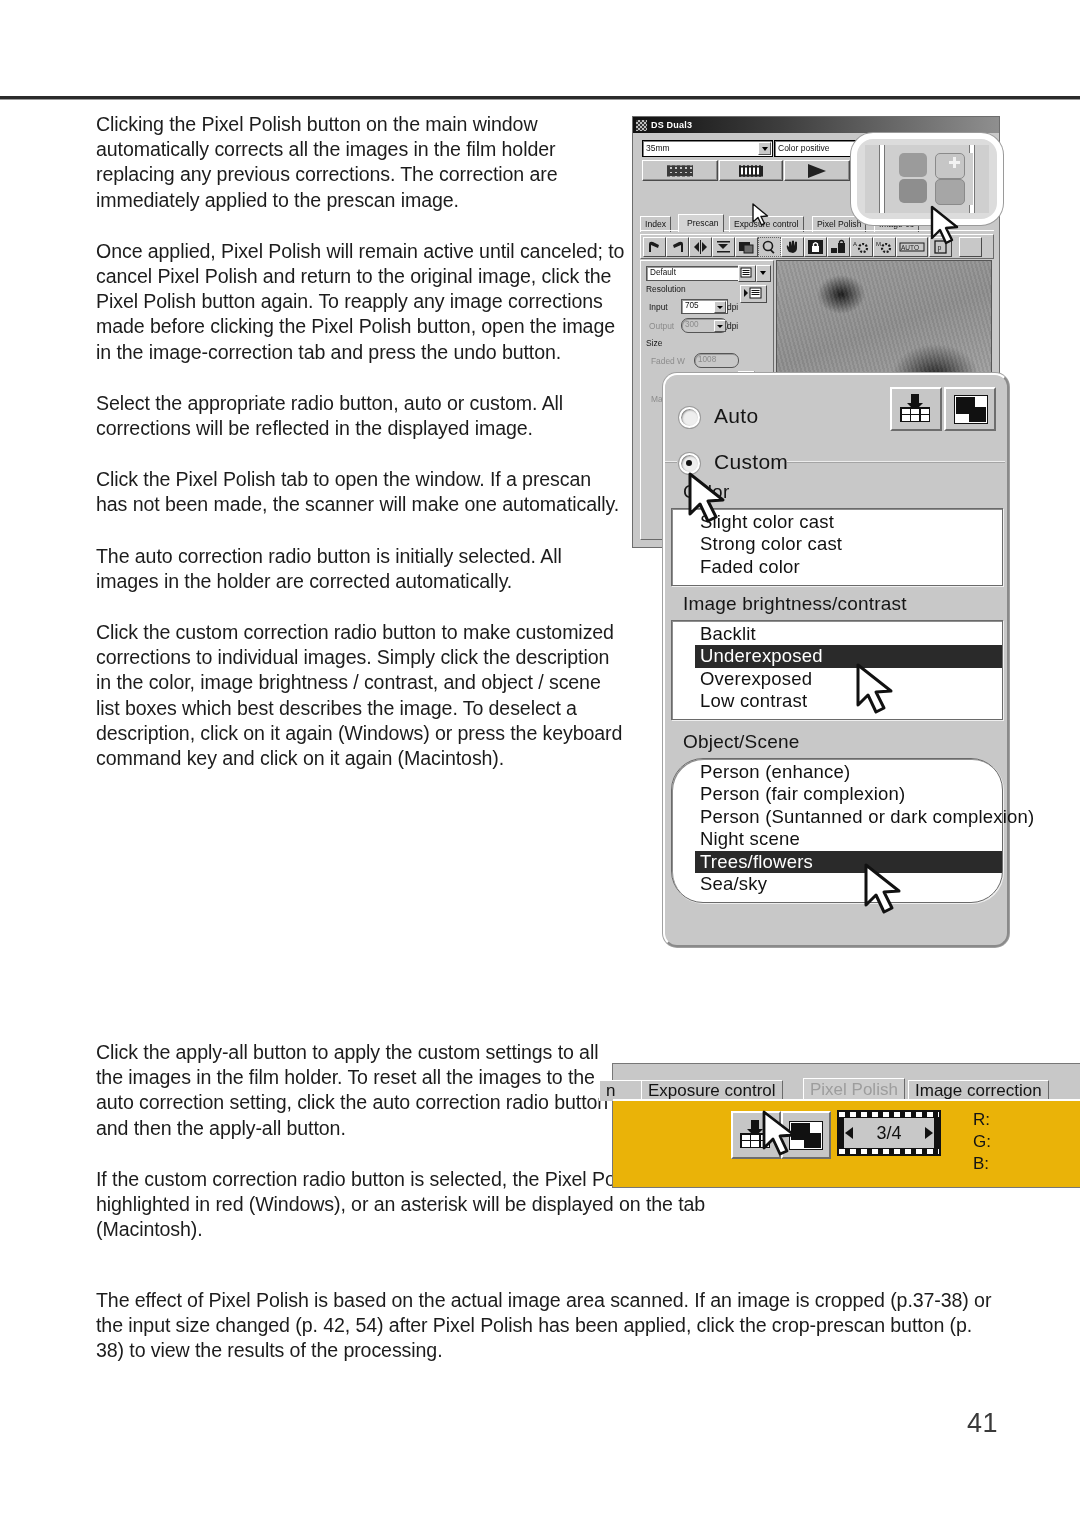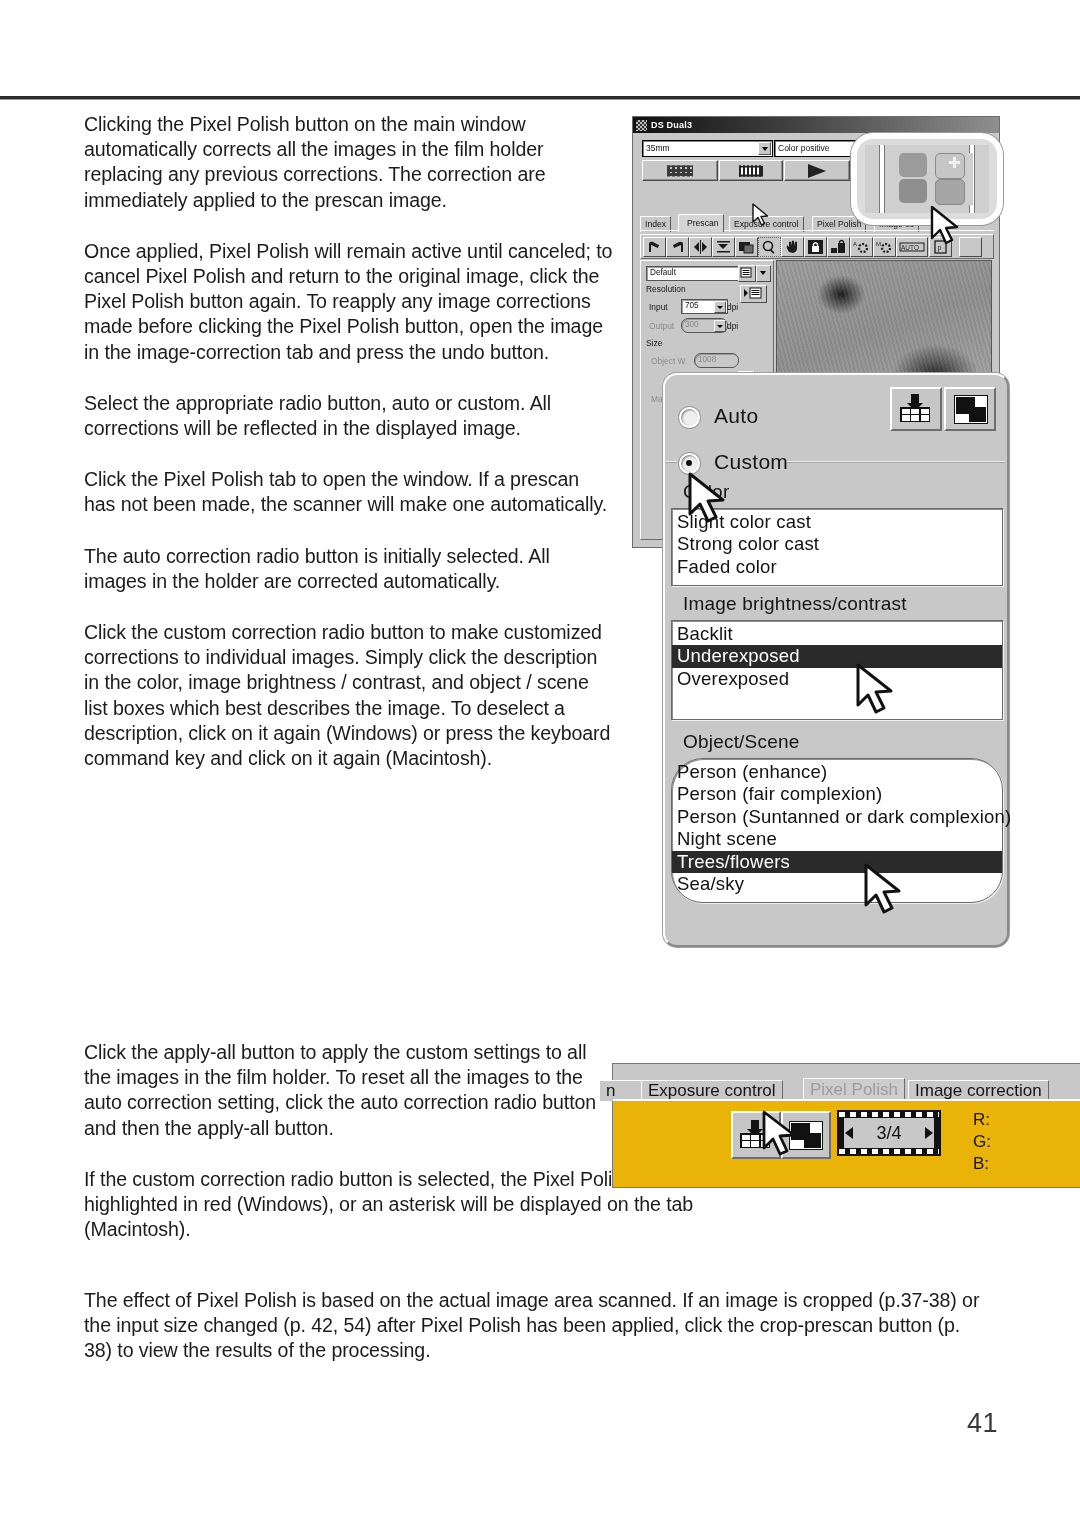--- a/index.html
+++ b/index.html
@@ -8,21 +8,21 @@
     font-family:"Liberation Sans",sans-serif;color:#1a1a1a;
     position:relative;overflow:hidden;
   }
   .page{position:absolute;inset:0;}
 
   
   .top-rule{position:absolute;left:0;top:96px;width:1080px;height:3px;background:#2b2b2b;}
   .top-rule:after{content:"";position:absolute;left:0;top:3px;width:1080px;height:1px;background:#9a9a9a;}
 
   
-  .body-col{position:absolute;left:84px;width:530px;}
+  .body-col{position:absolute;left:96px;width:530px;}
   p.para{
     margin:0 0 26px 0;font-size:19.6px;line-height:25.2px;
     letter-spacing:-0.1px;color:#1c1c1c;
   }
   .wide{width:900px;}
   .mid{width:700px;}
 
   .page-num{
     position:absolute;right:82px;top:1408px;font-size:27px;color:#3a3a3a;
     letter-spacing:0.5px;
@@ -184,20 +184,21 @@
   .dlg-lbl{position:absolute;font-size:21px;color:#151515;letter-spacing:0.3px;}
   .dlg-sec{position:absolute;font-size:19px;color:#151515;letter-spacing:0.2px;}
   .hr-line{position:absolute;height:1px;background:#ededed;box-shadow:0 1px 0 #a4a4a4;}
   .listbox{
     position:absolute;background:#fff;border:1px solid #6a6a6a;
     box-shadow:inset 1px 1px 0 #8e8e8e,1px 1px 0 #efefef;
   }
   .li{
     font-size:18.5px;line-height:22.4px;padding-left:5px;color:#111;white-space:nowrap;
     letter-spacing:0.2px;
+    margin-left:23px;
   }
   .li.sel{background:#2a2a2a;color:#fff;}
   .dlg-icons{position:absolute;right:13px;top:12px;width:104px;height:40px;}
   .dlg-icbtn{
     position:absolute;top:0;width:48px;height:40px;background:#c6c6c6;
     border:2px solid #fff;border-right-color:#6d6d6d;border-bottom-color:#6d6d6d;
   }
   .applyall{position:absolute;left:8px;top:5px;width:30px;height:28px;}
   .aa-arrow{position:absolute;left:11px;top:0;width:8px;height:11px;background:#111;}
   .aa-arrow:after{content:"";position:absolute;left:-4px;top:9px;
@@ -433,21 +434,21 @@
 
           <span class="lbl" style="left:8px;top:60px;color:#8c8c8c;">Output</span>
           <div class="fld dis" style="left:40px;top:57px;width:42px;">
             <span>300</span>
             <span class="sp"></span>
           </div>
           <span class="lbl" style="left:86px;top:60px;">dpi</span>
 
           <span class="lbl" style="left:5px;top:77px;">Size</span>
 
-          <span class="lbl" style="left:10px;top:95px;color:#8c8c8c;">Object W</span>
+          <span class="lbl" style="left:10px;top:95px;color:#8c8c8c;">Faded W</span>
           <div class="fld dis" style="left:53px;top:92px;width:40px;">
             <span>1008</span>
           </div>
 
           <span class="lbl" style="left:36px;top:114px;color:#8c8c8c;">H</span>
           <div class="fld dis" style="left:53px;top:111px;width:40px;">
             <span>672</span>
           </div>
           <div class="sqbtn" style="left:97px;top:110px;width:15px;height:15px;">
             <svg width="11" height="11" viewBox="0 0 11 11" style="position:absolute;left:1px;top:1px;">
@@ -532,20 +533,21 @@
       <div class="li" style="margin-top:2px;">Slight color cast</div>
       <div class="li">Strong color cast</div>
       <div class="li">Faded color</div>
     </div>
 
     <span class="dlg-sec" style="left:18px;top:218px;">Image brightness/contrast</span>
     <div class="listbox" style="left:6px;top:245px;width:330px;height:98px;">
       <div class="li" style="margin-top:2px;">Backlit</div>
       <div class="li sel">Underexposed</div>
       <div class="li">Overexposed</div>
+      <div class="li">Low contrast</div>
     </div>
 
     <span class="dlg-sec" style="left:18px;top:356px;">Object/Scene</span>
     <div class="listbox" style="left:6px;top:383px;width:330px;height:143px;border-radius:32px;">
       <div class="li" style="margin-top:2px;">Person (enhance)</div>
       <div class="li">Person (fair complexion)</div>
       <div class="li">Person (Suntanned or dark complexion)</div>
       <div class="li">Night scene</div>
       <div class="li sel">Trees/flowers</div>
       <div class="li">Sea/sky</div>

